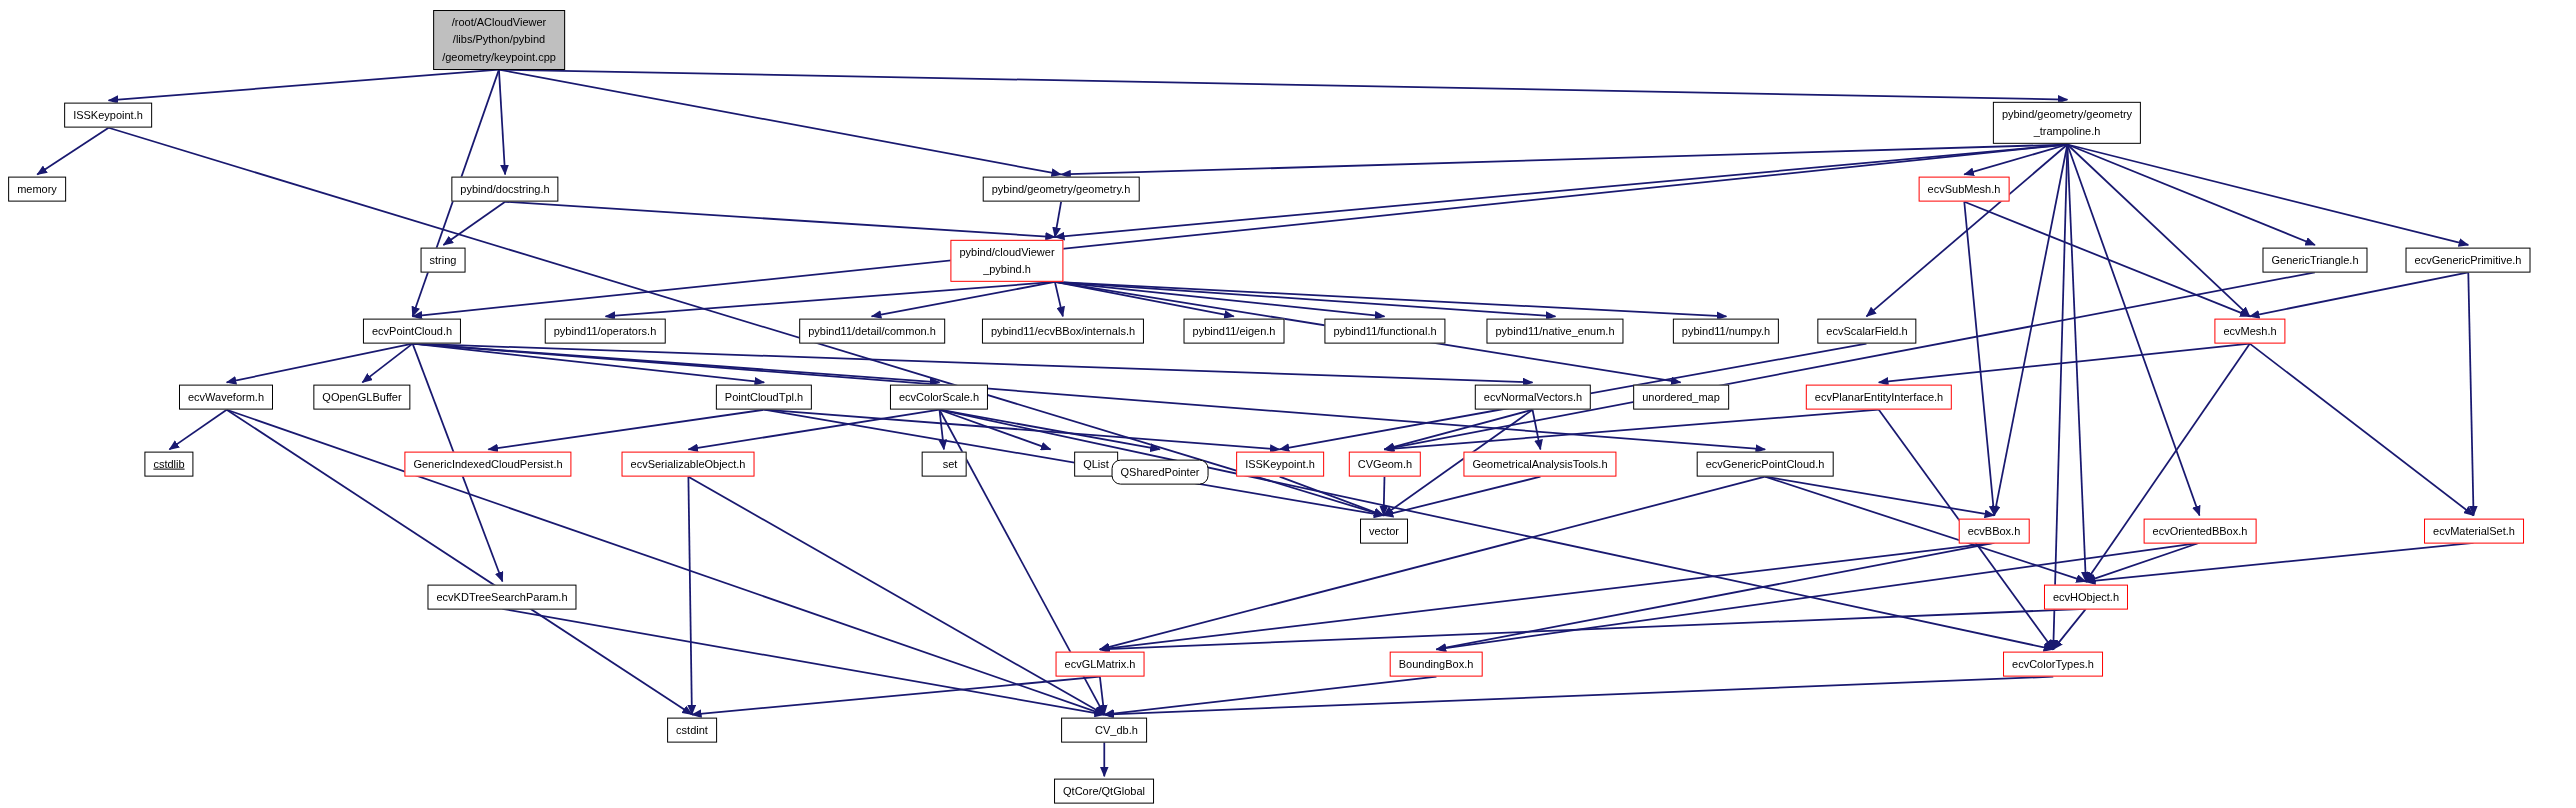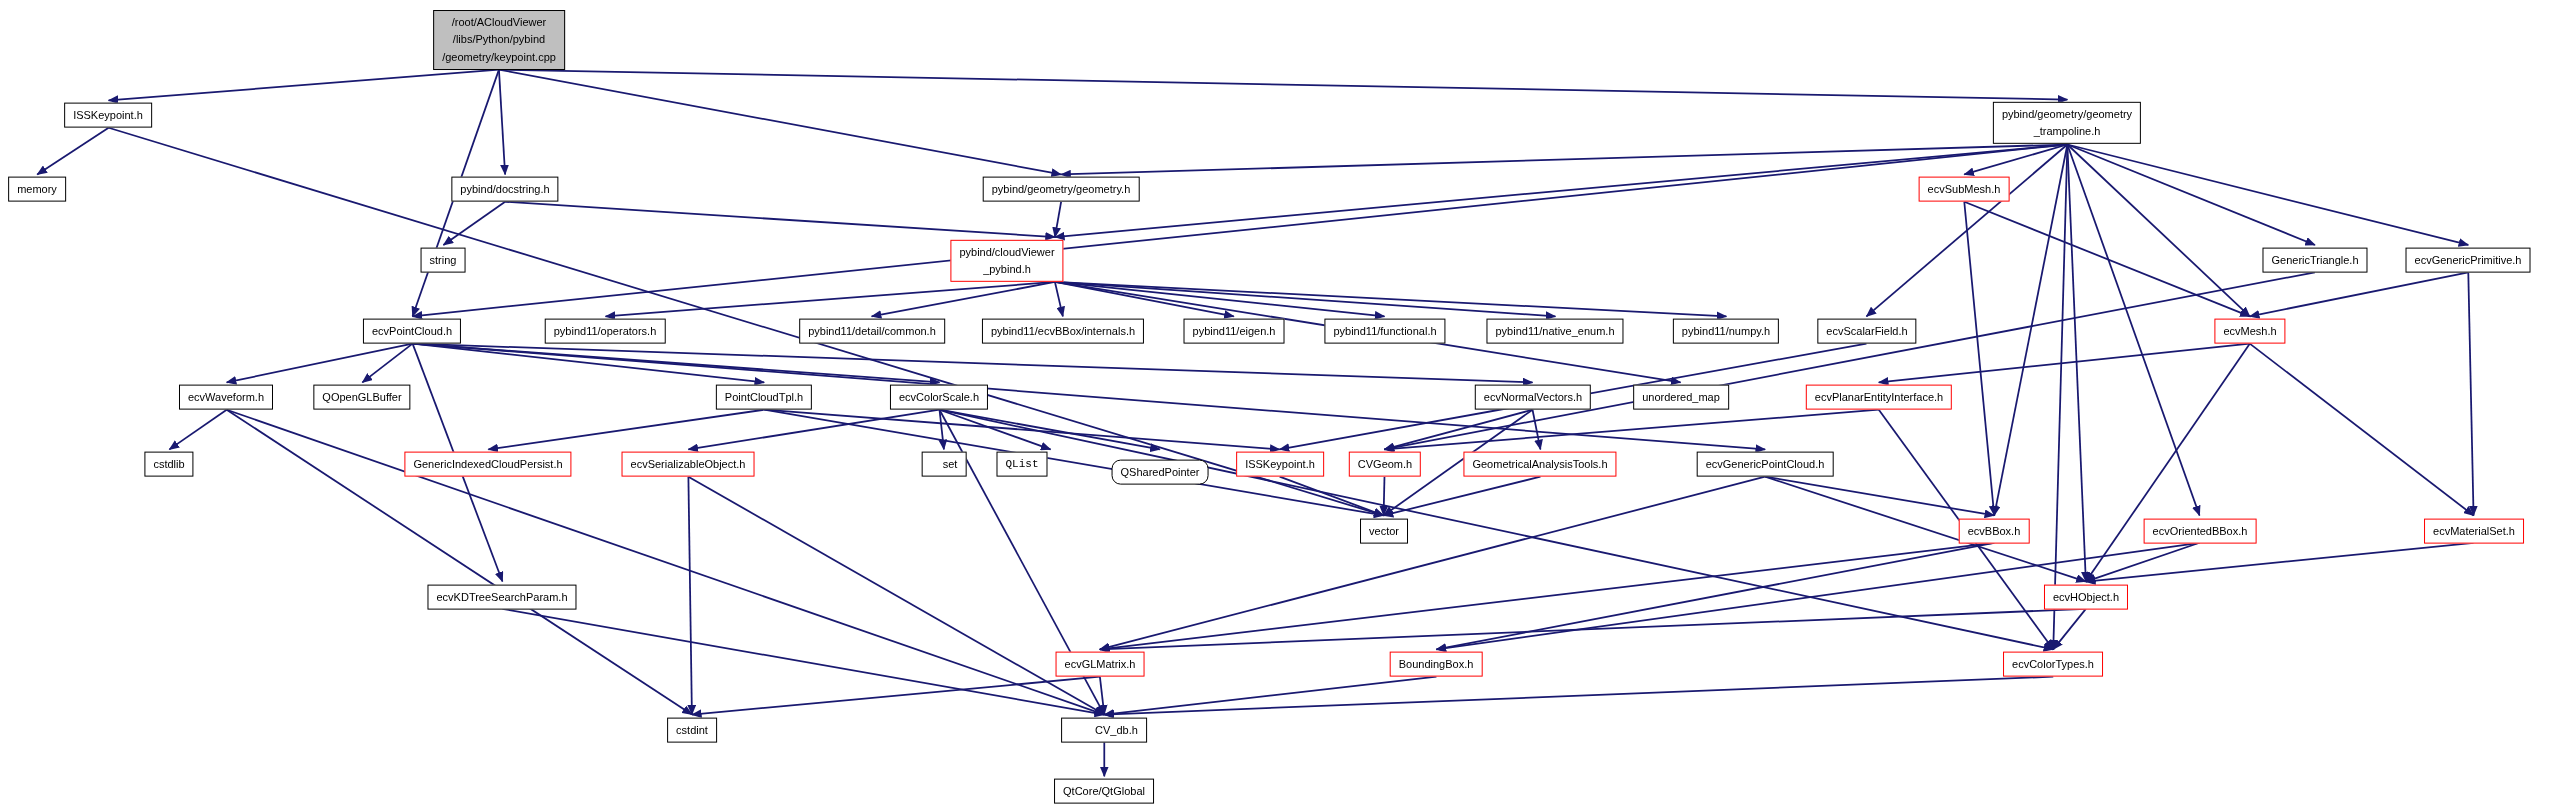--- a/index.html
+++ b/index.html
@@ -139,25 +139,25 @@
       <div class="node" style="left: 1726px; top: 331px;">pybind11/numpy.h</div>
       <div class="node" style="left: 1867px; top: 331px;">ecvScalarField.h</div>
       <div class="node truncated" style="left: 2250px; top: 331px;">ecvMesh.h</div>
       <div class="node" style="left: 226px; top: 397px;">ecvWaveform.h</div>
       <div class="node" style="left: 362px; top: 397px;">QOpenGLBuffer</div>
       <div class="node" style="left: 764px; top: 397px;">PointCloudTpl.h</div>
       <div class="node" style="left: 939px; top: 397px;">ecvColorScale.h</div>
       <div class="node" style="left: 1533px; top: 397px;">ecvNormalVectors.h</div>
       <div class="node" style="left: 1681px; top: 397px;">unordered_map</div>
       <div class="node truncated" style="left: 1879px; top: 397px;">ecvPlanarEntityInterface.h</div>
-      <div class="node" style="left: 169px; top: 464px;">cstdlib</div>
+      <div class="node" style="left: 169px; top: 464px; text-decoration: underline;">cstdlib</div>
       <div class="node truncated" style="left: 488px; top: 464px;">GenericIndexedCloudPersist.h</div>
       <div class="node truncated" style="left: 688px; top: 464px;">ecvSerializableObject.h</div>
       <div class="node" style="left: 944px; top: 464px; padding-left: 20px;">set</div>
-      <div class="node" style="left: 1022px; top: 464px; font-family: Liberation Mono, monospace;">QList</div>
+      <div class="node" style="left: 1096px; top: 464px;">QList</div>
       <div class="node" style="left: 1160px; top: 472px; border-radius: 9px;">QSharedPointer</div>
       <div class="node truncated" style="left: 1280px; top: 464px;">ISSKeypoint.h</div>
       <div class="node truncated" style="left: 1385px; top: 464px;">CVGeom.h</div>
       <div class="node truncated" style="left: 1540px; top: 464px;">GeometricalAnalysisTools.h</div>
       <div class="node" style="left: 1765px; top: 464px;">ecvGenericPointCloud.h</div>
       <div class="node" style="left: 1384px; top: 531px;">vector</div>
       <div class="node truncated" style="left: 1994px; top: 531px;">ecvBBox.h</div>
       <div class="node truncated" style="left: 2200px; top: 531px;">ecvOrientedBBox.h</div>
       <div class="node truncated" style="left: 2474px; top: 531px;">ecvMaterialSet.h</div>
       <div class="node" style="left: 502px; top: 597px;">ecvKDTreeSearchParam.h</div>

